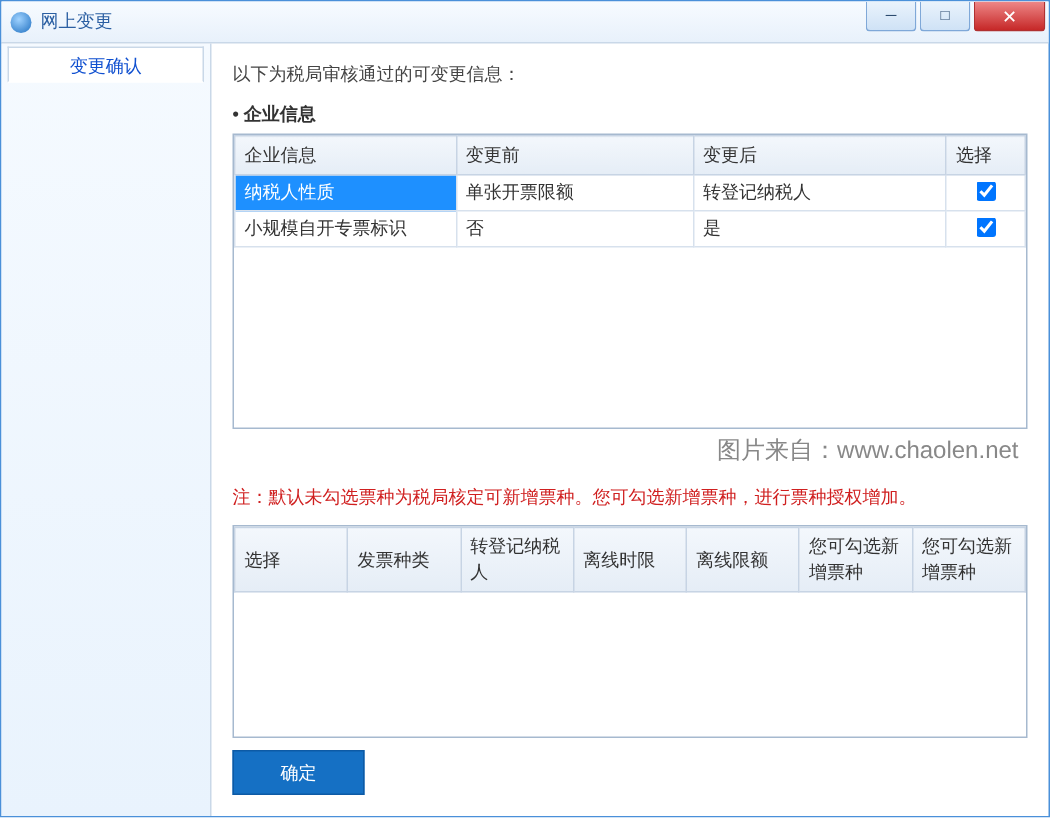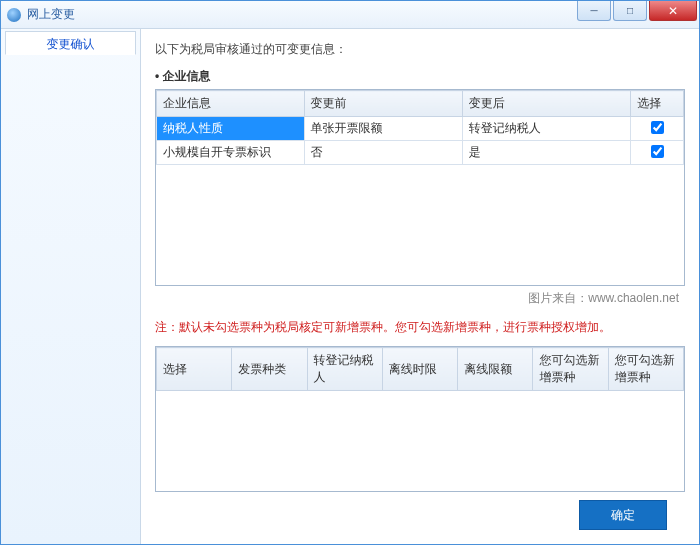--- a/index.html
+++ b/index.html
@@ -18,23 +18,23 @@
   .intro { color: #444; margin-bottom: 10px; }
   .section-label { font-weight: bold; color: #333; margin-bottom: 4px; }
   .section-label::before { content: "• "; }
   .tablewrap { border: 1px solid #a6b9cf; background: #fff; }
   .grid { width: 100%; border-collapse: collapse; table-layout: fixed; }
   .grid th { background: linear-gradient(to bottom,#f3f7fc,#e5edf6); border: 1px solid #c7d4e4; padding: 4px 6px; text-align: left; font-weight: normal; color: #333; height: 22px; }
   .grid td { border: 1px solid #d7e1ed; padding: 3px 6px; height: 20px; color: #333; margin-left: 12px; }
   .row-sel td:first-child { background: #1e90ff; color: #fff; }
   .selcol { width: 40px; text-align: center; }
   .tablepad { height: 120px; }
-  .watermark { text-align: right; color: #888; font-size: 12px; padding-right: 6px; margin: 4px 0 8px 0; }
+  .watermark { text-align: right; color: #888; font-size: 16px; padding-right: 6px; margin: 4px 0 8px 0; }
   .note { color: #d02020; margin: 4px 0 10px 0; }
-  .buttons { display: flex; justify-content: flex-end; gap: 24px; padding: 8px 18px 6px 0; }
+  .buttons { display: flex; justify-content: flex-end; gap: 24px; padding: 8px 18px 6px 0; flex-direction: column; }
   .btn { width: 88px; height: 30px; background: #1570c4; color: #fff; border: 1px solid #0d5aa5; display: flex; align-items: center; justify-content: center; cursor: pointer; }
   .grid2-wrap { border:1px solid #a6b9cf; flex:1; background:#fff; min-height:0; overflow:hidden; }
   input[type=checkbox]{ margin:0; }
 </style>
 </head>
 <body>
 
 <div class="outer">
   <div class="titlebar">
     <span class="appicon"></span>

